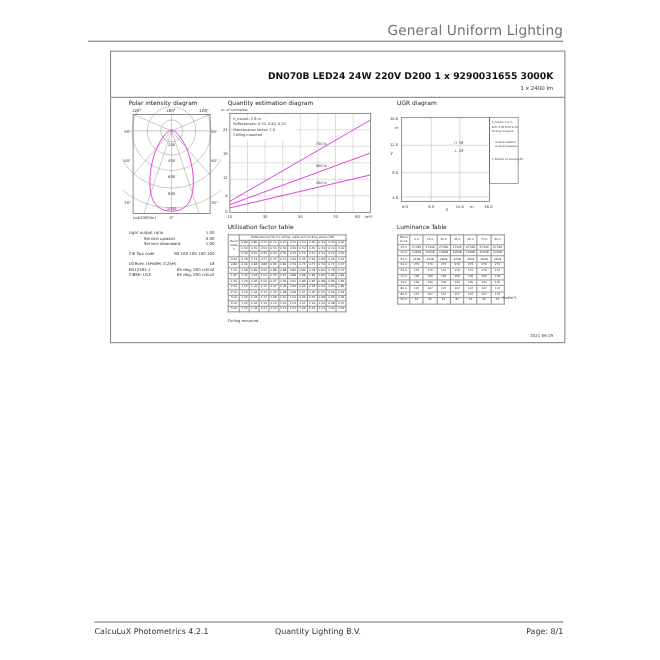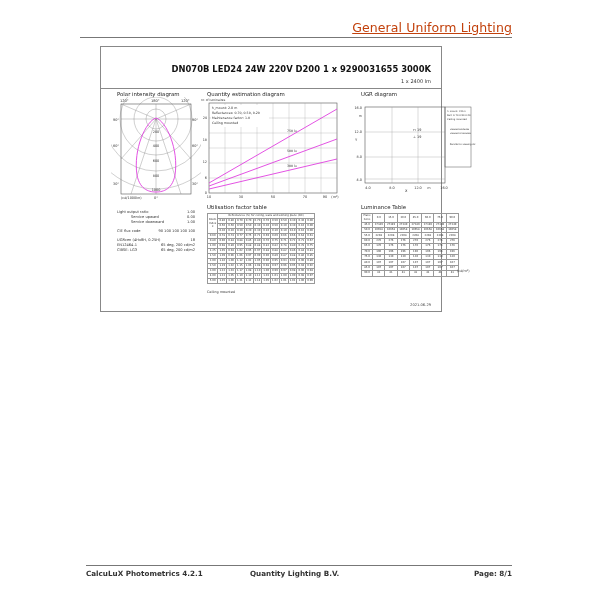--- a/index.html
+++ b/index.html
@@ -1,37 +1,37 @@
 <!DOCTYPE html>
 <html><head>
 <meta charset="utf-8">
 <style>
   html, body { margin:0; padding:0; background:#ffffff; }
   body { width:600px; height:600px; position:relative; overflow:hidden; font-family:"DejaVu Sans", sans-serif; color:#222; }
-  .hdr-title { position:absolute; right:88px; top:20px; font-size:12.5px; color:#c2410c; letter-spacing:0.1px;text-decoration:underline; }
+  .hdr-title { position:absolute; right:88px; top:20px; font-size:12.5px; color:#737373; letter-spacing:0.1px; }
   .hdr-rule { position:absolute; left:80px; right:88px; top:37px; border-top:1px solid #777; }
-  .frame { position:absolute; left:100px; top:46px; width:342px; height:266px; border:1px solid #888; box-sizing:border-box;padding-left:18px; }
+  .frame { position:absolute; left:100px; top:46px; width:414px; height:266px; border:1px solid #888; box-sizing:border-box;padding-left:18px; }
   .prod-title { position:absolute; right:10px; top:17px; font-size:8.4px; font-weight:bold; color:#111; white-space:nowrap; }
   .prod-lumen { position:absolute; right:10px; top:31px; font-size:5px; color:#333; }
   .hr { position:absolute; left:0; right:0; top:41px; border-top:1px solid #888; }
   .sec-title { position:absolute; font-size:5.4px; color:#222; white-space:nowrap; }
   .tiny { font-size:3.4px; color:#333; }
   svg text { font-family:"DejaVu Sans", sans-serif; }
   .date { position:absolute; right:10px; bottom:4px; font-size:3.6px; color:#444; }
   .info { position:absolute; left:16px; top:163px; width:78px; font-size:3.6px; color:#333; line-height:5px; }
   .info .row { display:flex; justify-content:space-between; }
   .info .ind { padding-left:14px; }
   .info .gap { height:4px; }
   table { border-collapse:collapse; }
   .uft { position:absolute; left:106px; top:166px; font-size:2.6px; color:#333; }
   .uft td { border:0.5px solid #999; padding:0 1px; text-align:center; height:4px; line-height:3.6px; }
   .lum { position:absolute; left:260px; top:166px; font-size:2.6px; color:#333; }
   .lum td { border:0.5px solid #999; padding:0 1.5px; text-align:center; height:4.4px; line-height:3.8px; }
   .ftr-rule { position:absolute; left:86px; right:88px; top:565px; border-top:1px solid #777; }
-  .ftr { position:absolute; top:569px; font-size:7.2px; color:#333;font-weight:bold; }
+  .ftr { position:absolute; top:569px; font-size:7.2px; color:#333; }
 </style>
 </head>
 <body>
 
 <div class="hdr-title">General Uniform Lighting</div>
 <div class="hdr-rule"></div>
 
 <div class="frame">
   <div class="prod-title">DN070B LED24 24W 220V D200 1 x 9290031655 3000K</div>
   <div class="prod-lumen">1 x 2400 lm</div>

